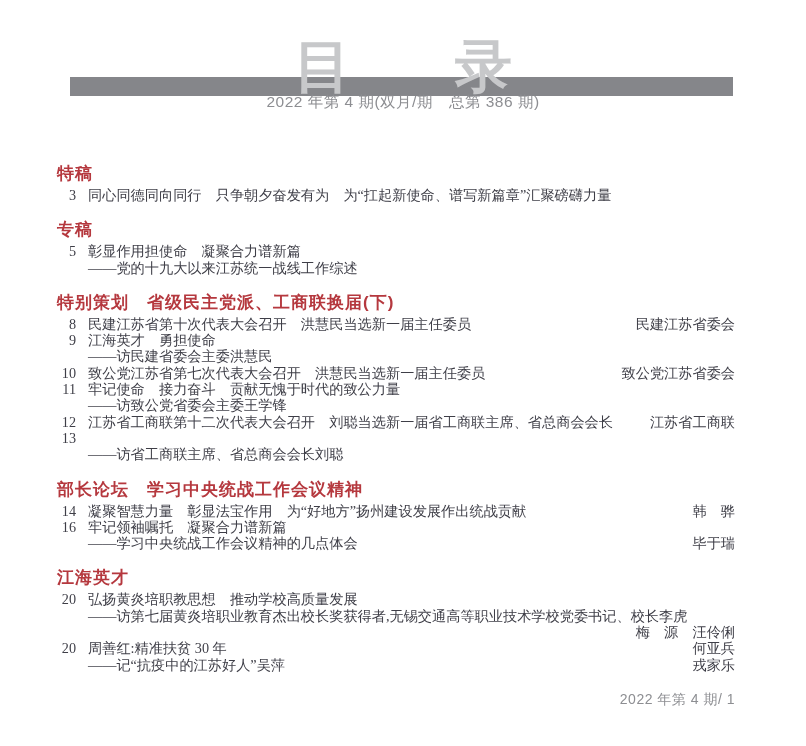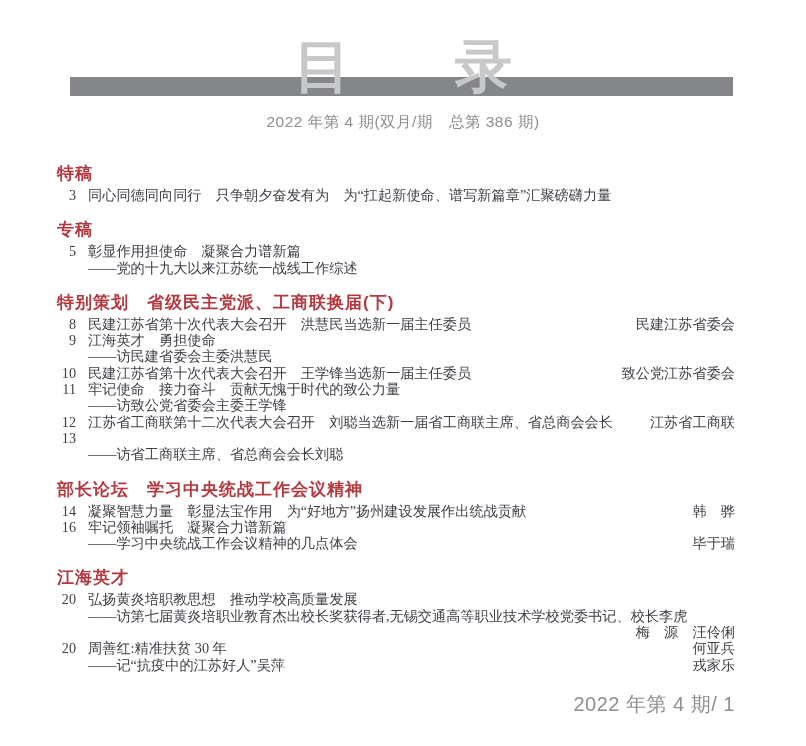--- a/index.html
+++ b/index.html
@@ -12,42 +12,42 @@
     background:var(--bar,#85868a);
   }
   .big-title{
     position:absolute;left:0;right:0;top:36px;
     display:flex;justify-content:center;gap:104px;
     font-family:"Liberation Sans","DejaVu Sans",sans-serif;
     font-weight:bold;font-size:57px;line-height:60px;
     color:var(--title,#c7c8ca);z-index:2;
   }
   .issue-line{
-    position:absolute;left:0;right:0;top:112px;text-align:center;
+    position:absolute;left:0;right:0;top:92px;text-align:center;
     font-family:"Liberation Sans","DejaVu Sans",sans-serif;
     font-size:15.5px;letter-spacing:0.5px;color:var(--muted,#8d8e92);
   }
   .content{position:absolute;left:57px;right:71px;top:152px;}
   .section-title{
     font-family:"Liberation Sans","DejaVu Sans",sans-serif;
     font-weight:bold;color:var(--accent,#b5383e);
     font-size:17px;line-height:20px;margin:17px 0 3px 0;letter-spacing:1px;
   }
   .section:first-child .section-title{margin-top:12px;}
   .row{
     display:flex;align-items:baseline;
     font-size:14.2px;line-height:16.3px;color:var(--text,#3e3e47);
   }
   .num{flex:0 0 19px;text-align:right;}
   .row-text{margin-left:12px;}
   .row-right{margin-left:auto;padding-left:10px;white-space:nowrap;}
   .footer{
     position:absolute;right:71px;top:691px;
     font-family:"Liberation Sans","DejaVu Sans",sans-serif;
-    font-size:20px;letter-spacing:0.5px;color:var(--muted,#8d8e92);
+    font-size:14px;letter-spacing:0.5px;color:var(--muted,#8d8e92);
   }
 </style>
 </head>
 <body>
 
 <div class="page">
   <div class="header-bar"></div>
   <div class="big-title">
     <span>目</span>
     <span>录</span>
@@ -82,21 +82,21 @@
         <div class="row">
           <span class="num">9</span>
           <span class="row-text">江海英才　勇担使命</span>
         </div>
         <div class="row">
           <span class="num"></span>
           <span class="row-text">——访民建省委会主委洪慧民</span>
         </div>
         <div class="row">
           <span class="num">10</span>
-          <span class="row-text">民建江苏省第十次代表大会召开　王学锋当选新一届主任委员</span>
+          <span class="row-text">致公党江苏省第七次代表大会召开　洪慧民当选新一届主任委员</span>
           <span class="row-right">致公党江苏省委会</span>
         </div>
         <div class="row">
           <span class="num">11</span>
           <span class="row-text">牢记使命　接力奋斗　贡献无愧于时代的致公力量</span>
         </div>
         <div class="row">
           <span class="num"></span>
           <span class="row-text">——访致公党省委会主委王学锋</span>
         </div>

